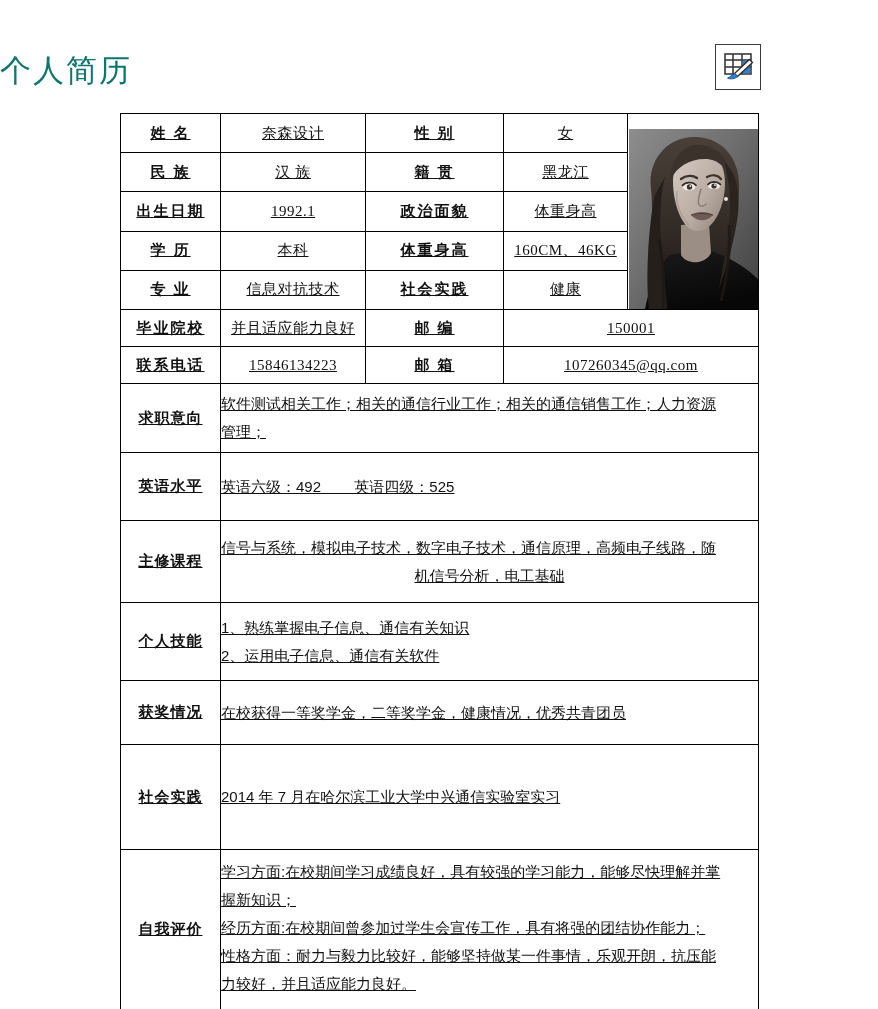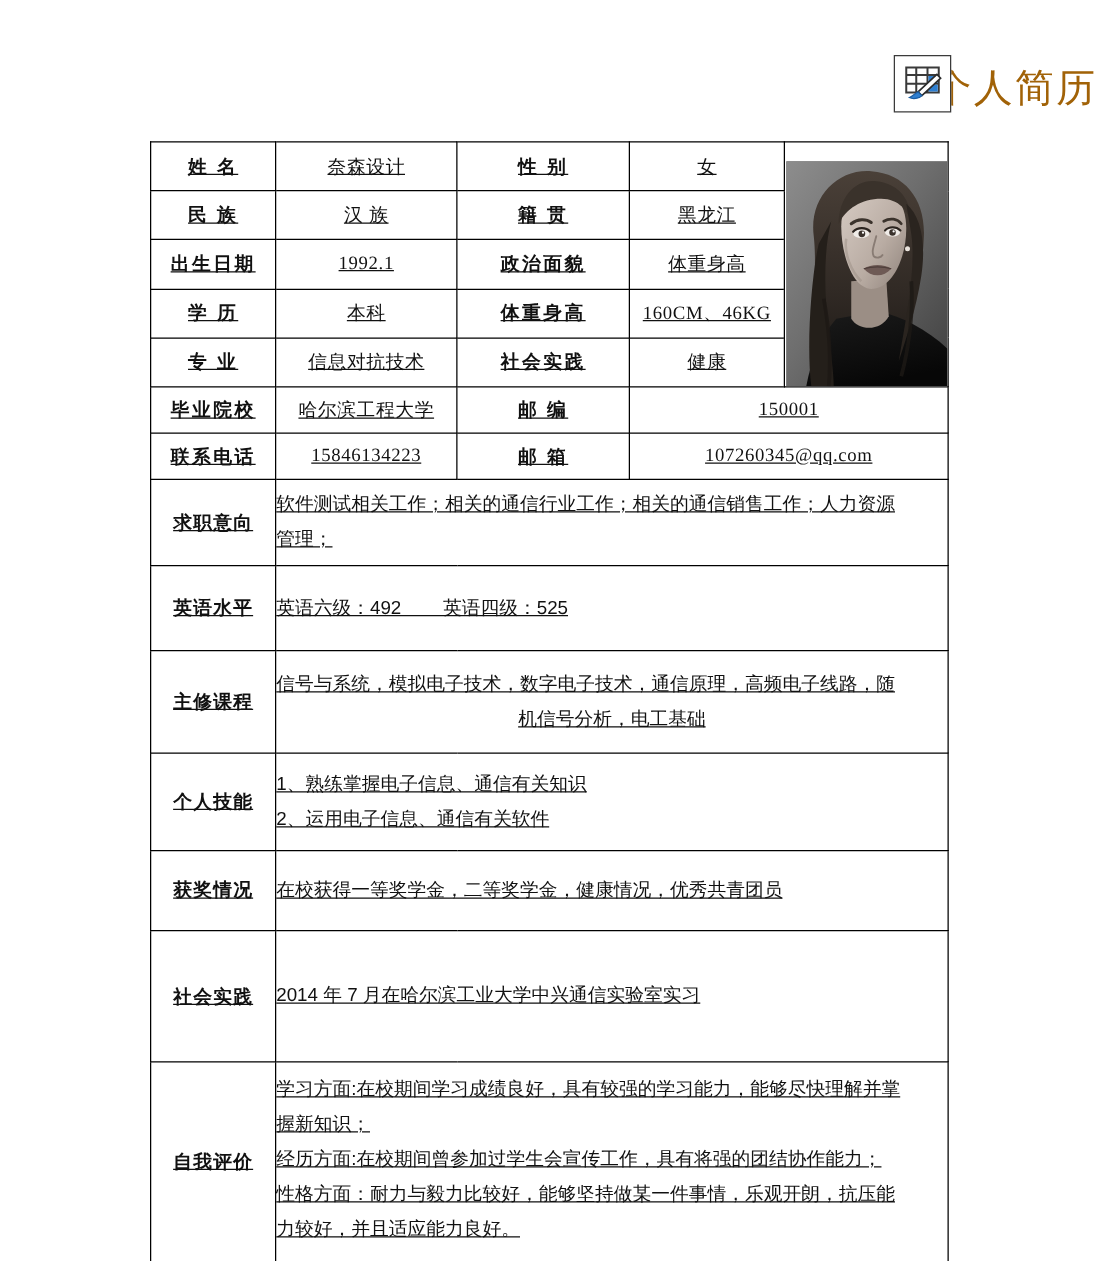--- a/index.html
+++ b/index.html
@@ -23,26 +23,26 @@
     height: 1009px;
     background: #ffffff;
   }
 
   
   .doc-title {
     position: absolute;
     left: 0;
     top: 52px;
     width: 878px;
-    text-align: right;
+    text-align: left;
     font-family: "Liberation Serif", "DejaVu Serif", serif;
     font-size: 31px;
     line-height: 38px;
     letter-spacing: 2px;
-    color: #a16207;
+    color: #0f766e;
     font-weight: 400;
   }
 
   .logo-box {
     position: absolute;
     left: 715px;
     top: 44px;
     width: 46px;
     height: 46px;
     border: 1px solid #3b3b3b;
@@ -262,21 +262,21 @@
 
       <tr style="height:37px">
         <td class="lbl">专 业</td>
         <td class="val">信息对抗技术</td>
         <td class="lbl">社会实践</td>
         <td class="val">健康</td>
       </tr>
 
       <tr style="height:37px">
         <td class="lbl">毕业院校</td>
-        <td class="val">哈尔滨工程大学</td>
+        <td class="val">并且适应能力良好</td>
         <td class="lbl">邮 编</td>
         <td class="val val-num" colspan="2">150001</td>
       </tr>
 
       <tr style="height:37px">
         <td class="lbl">联系电话</td>
         <td class="val val-num">15846134223</td>
         <td class="lbl">邮 箱</td>
         <td class="val val-num" colspan="2">107260345@qq.com</td>
       </tr>

